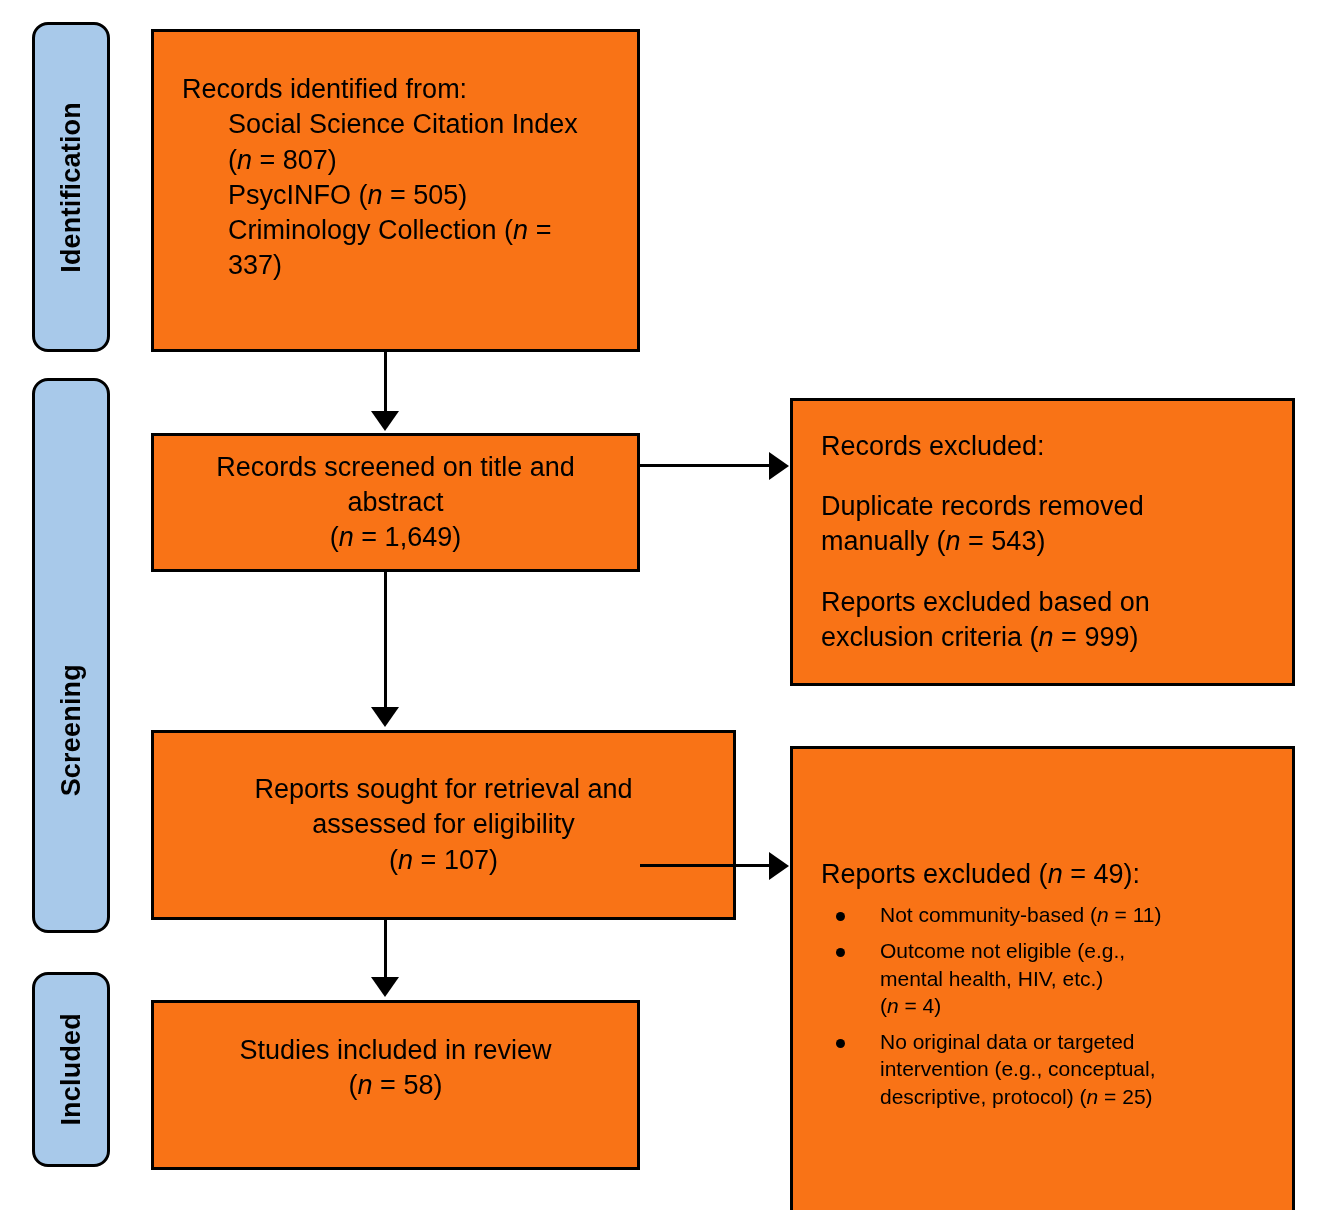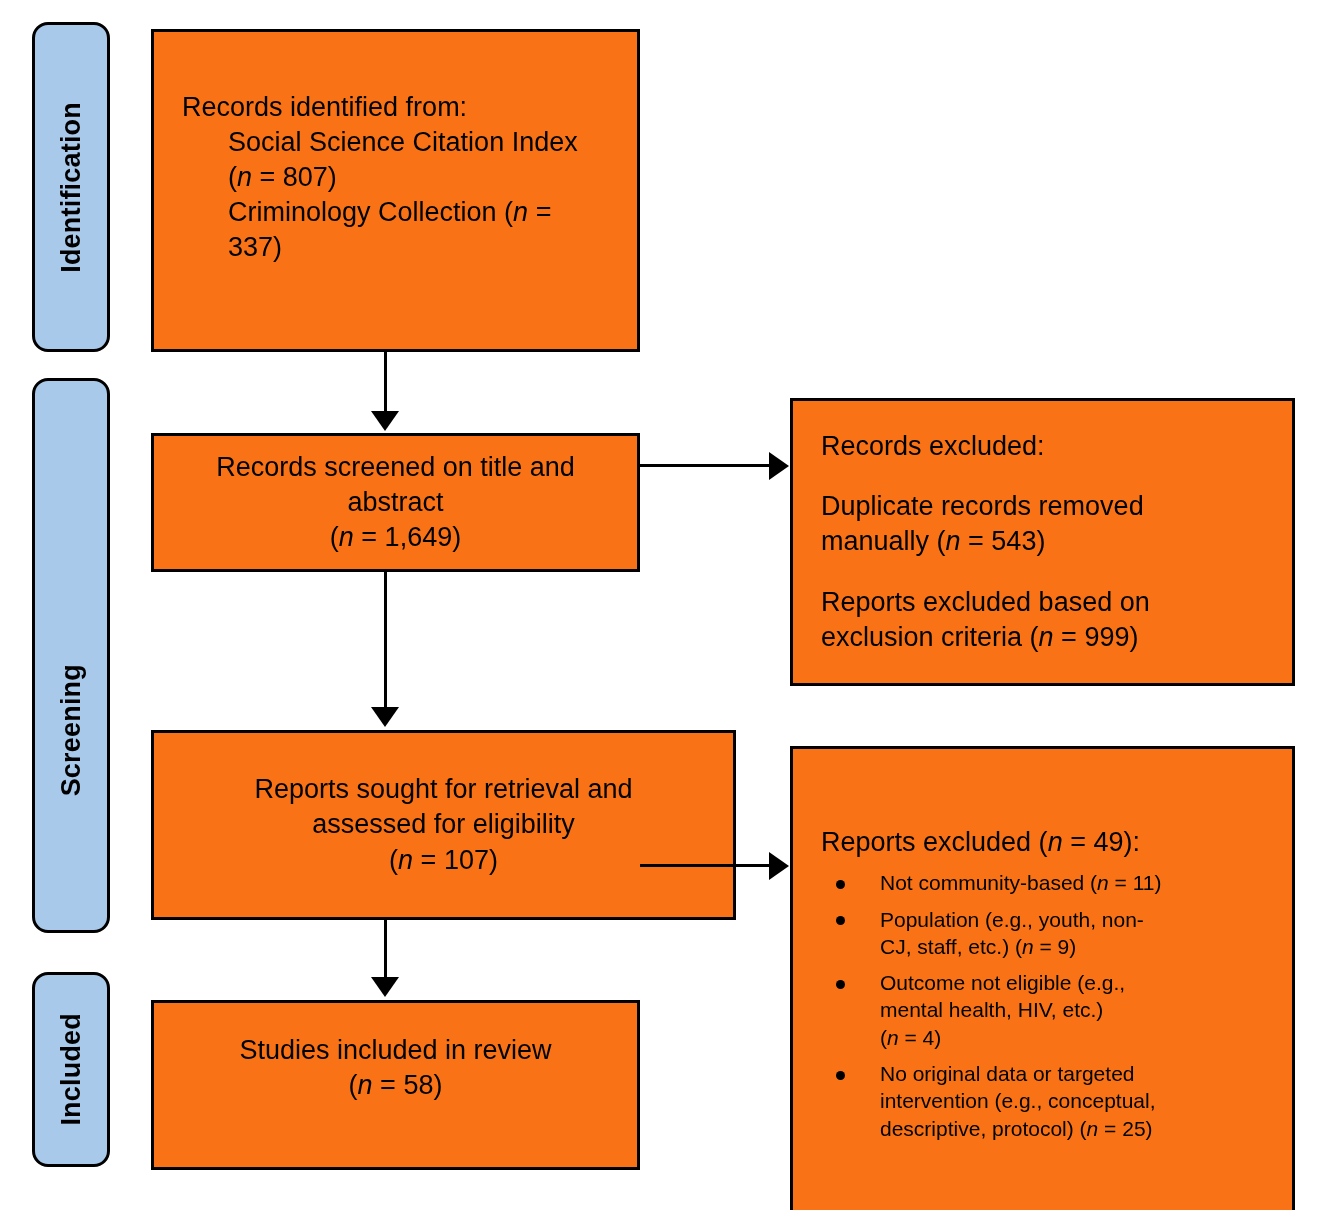--- a/index.html
+++ b/index.html
@@ -136,20 +136,21 @@
 
   <div class="phase-pill" style="left:32px; top:972px; width:78px; height:195px;">
     <span class="phase-label">Included</span>
   </div>
 
   <div class="flow-box center-v pad-30" style="left:151px; top:29px; width:489px; height:323px;">
     <div class="box-text left">
       <span>Records identified from:</span><br>
       <span class="indent-1">Social Science Citation Index</span>
       <span class="indent-1"><span>(</span><i class="n">n</i><span> = 807)</span></span>
+      <span class="indent-1"><span>PsycINFO (</span><i class="n">n</i><span> = 505)</span></span>
       <span class="indent-1"><span>Criminology Collection (</span><i class="n">n</i><span> =</span></span>
       <span class="indent-1">337)</span>
       <span class="blank-line"></span>
     </div>
   </div>
 
   <div class="v-line" style="left:384px; top:352px; height:62px;"></div>
   <div class="arrow-down" style="left:371px; top:411px;"></div>
 
   <div class="flow-box center-v pad-26" style="left:151px; top:433px; width:489px; height:139px;">
@@ -192,25 +193,20 @@
   <div class="flow-box center-v pad-30" style="left:790px; top:746px; width:505px; height:484px;">
     <div class="box-text left">
       <span><span>Reports excluded (</span><i class="n">n</i><span> = 49):</span></span>
       <ul class="reason-list">
 
         <li>
           <span class="bullet-dot"></span>
           <span><span>Not community-based (</span><i class="n">n</i><span> = 11)</span></span>
         </li>
 
-        <li>
-          <span class="bullet-dot"></span>
-          <span>Population (e.g., youth, non-</span><br>
-          <span><span>CJ, staff, etc.) (</span><i class="n">n</i><span> = 9)</span></span>
-        </li>
 
         <li>
           <span class="bullet-dot"></span>
           <span>Outcome not eligible (e.g.,</span><br>
           <span>mental health, HIV, etc.)</span><br>
           <span><span>(</span><i class="n">n</i><span> = 4)</span></span>
         </li>
 
         <li>
           <span class="bullet-dot"></span>

